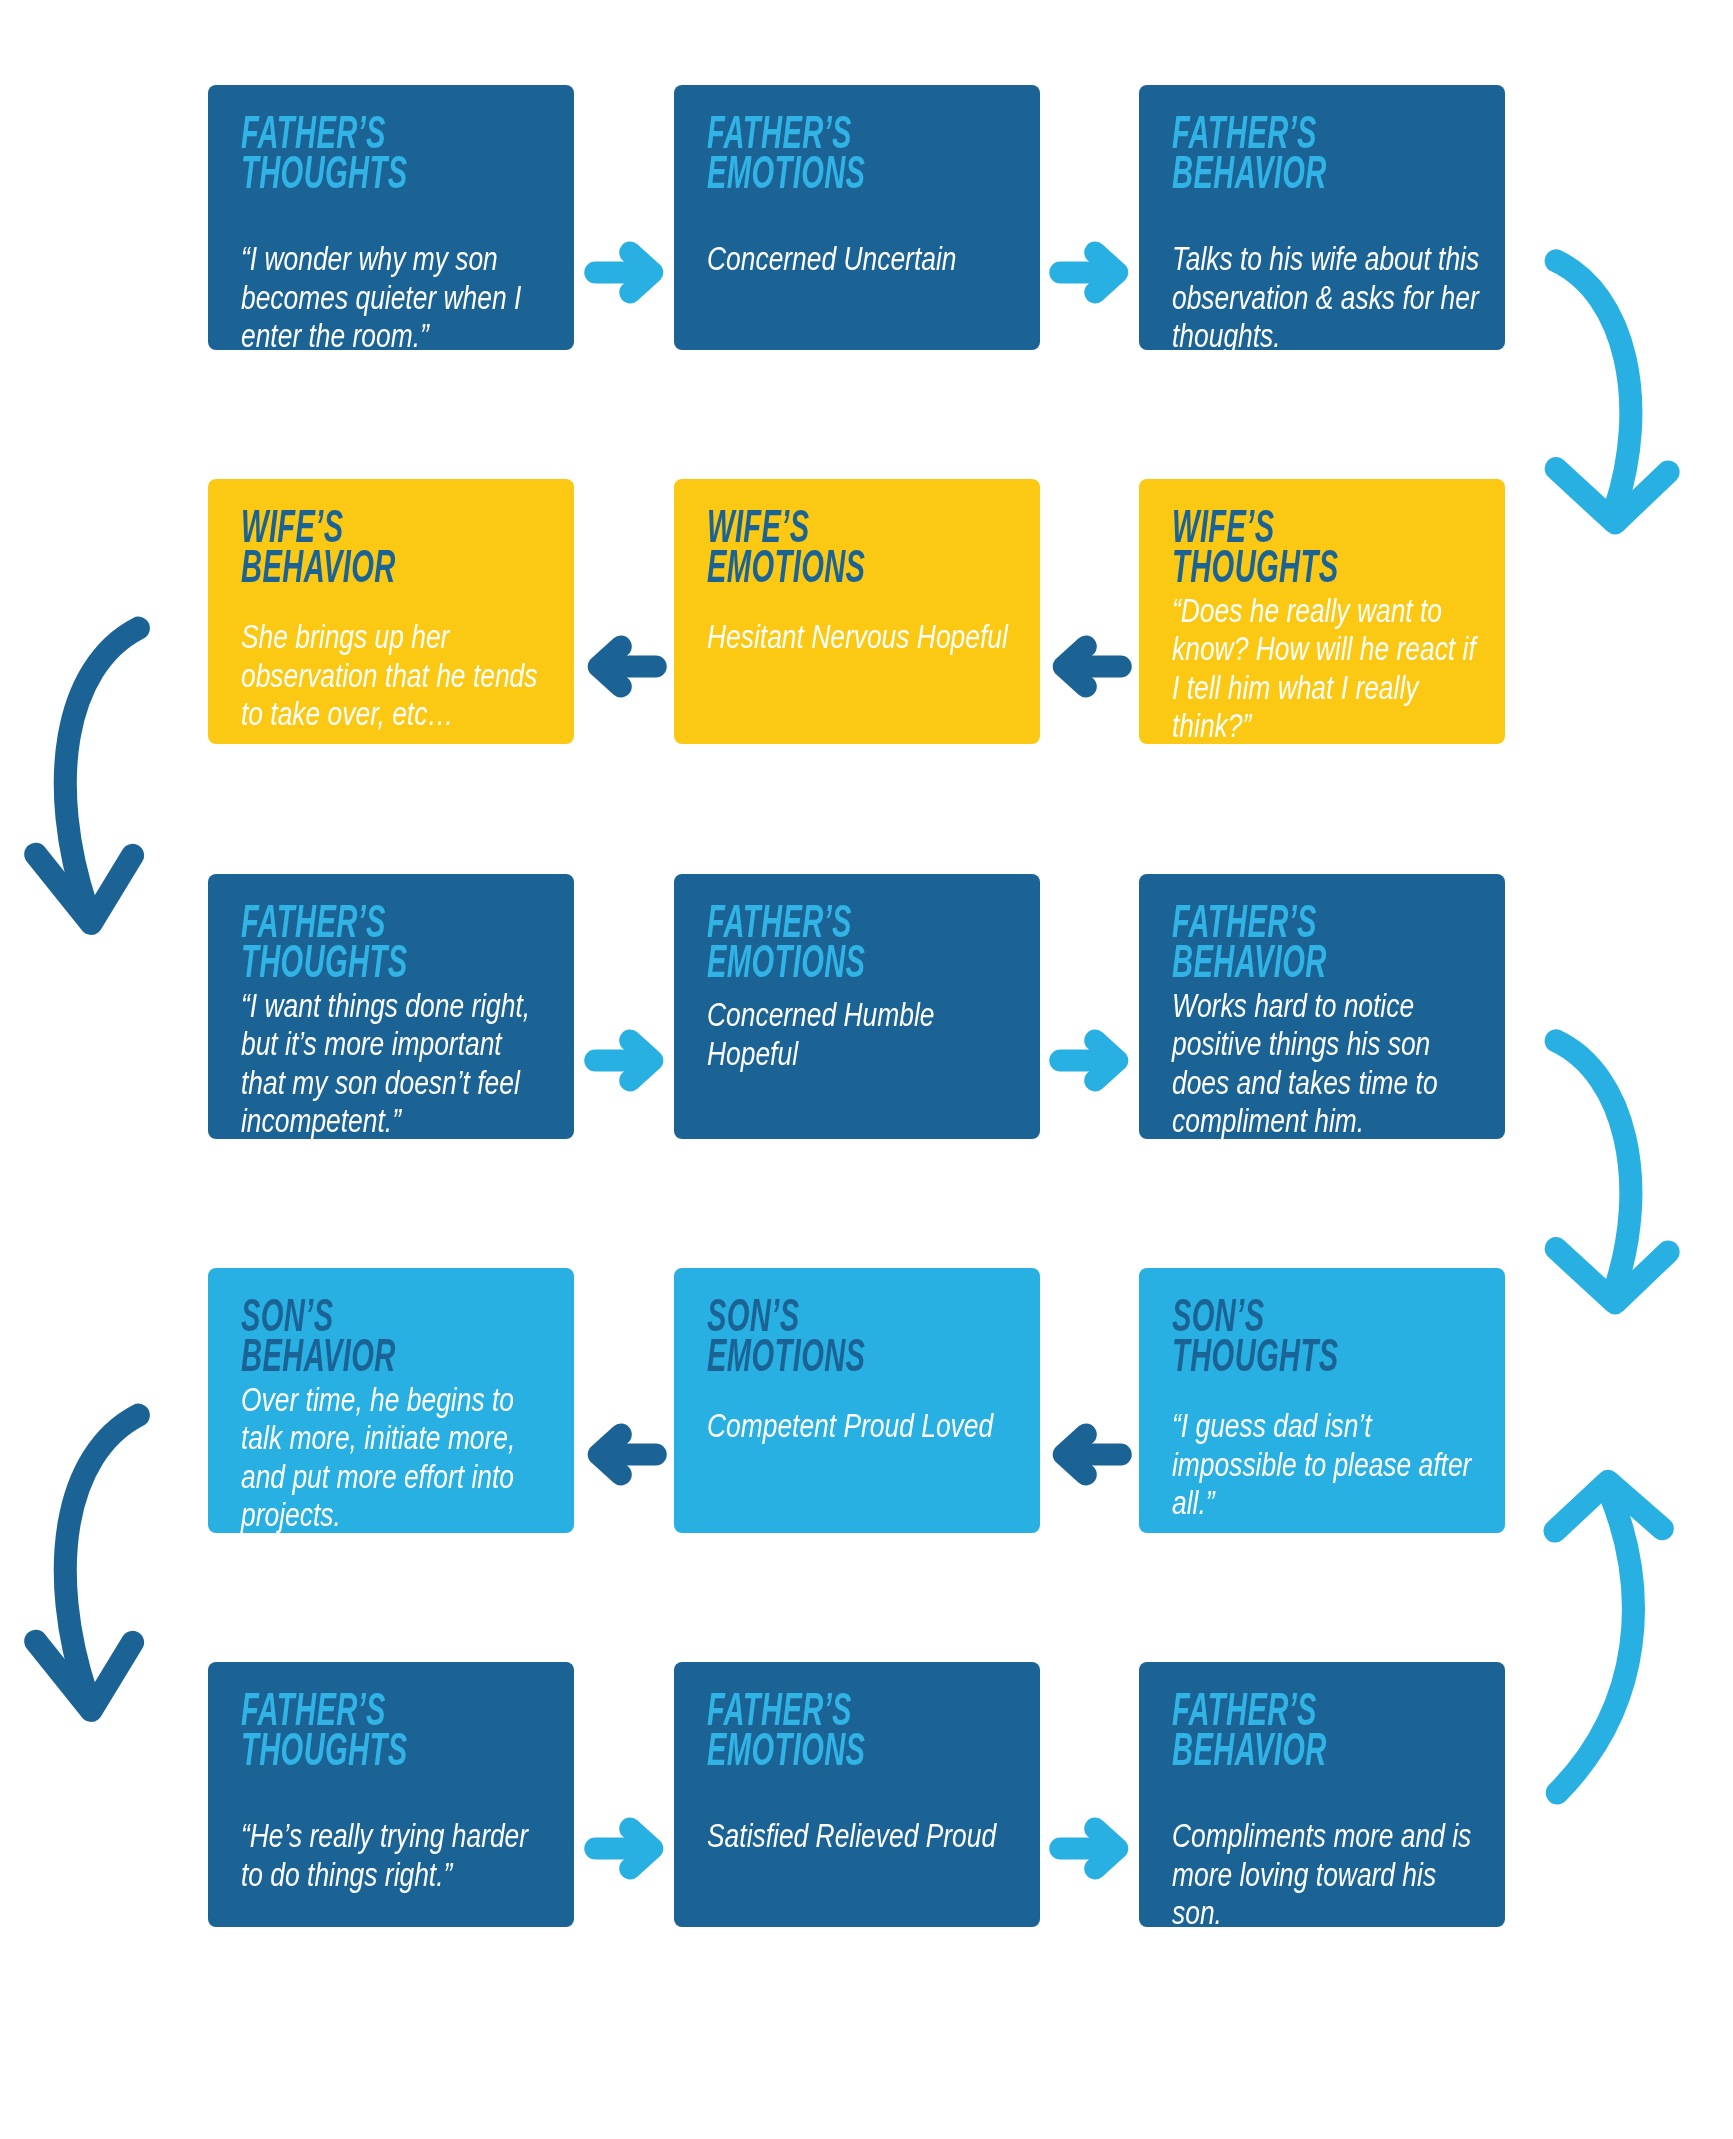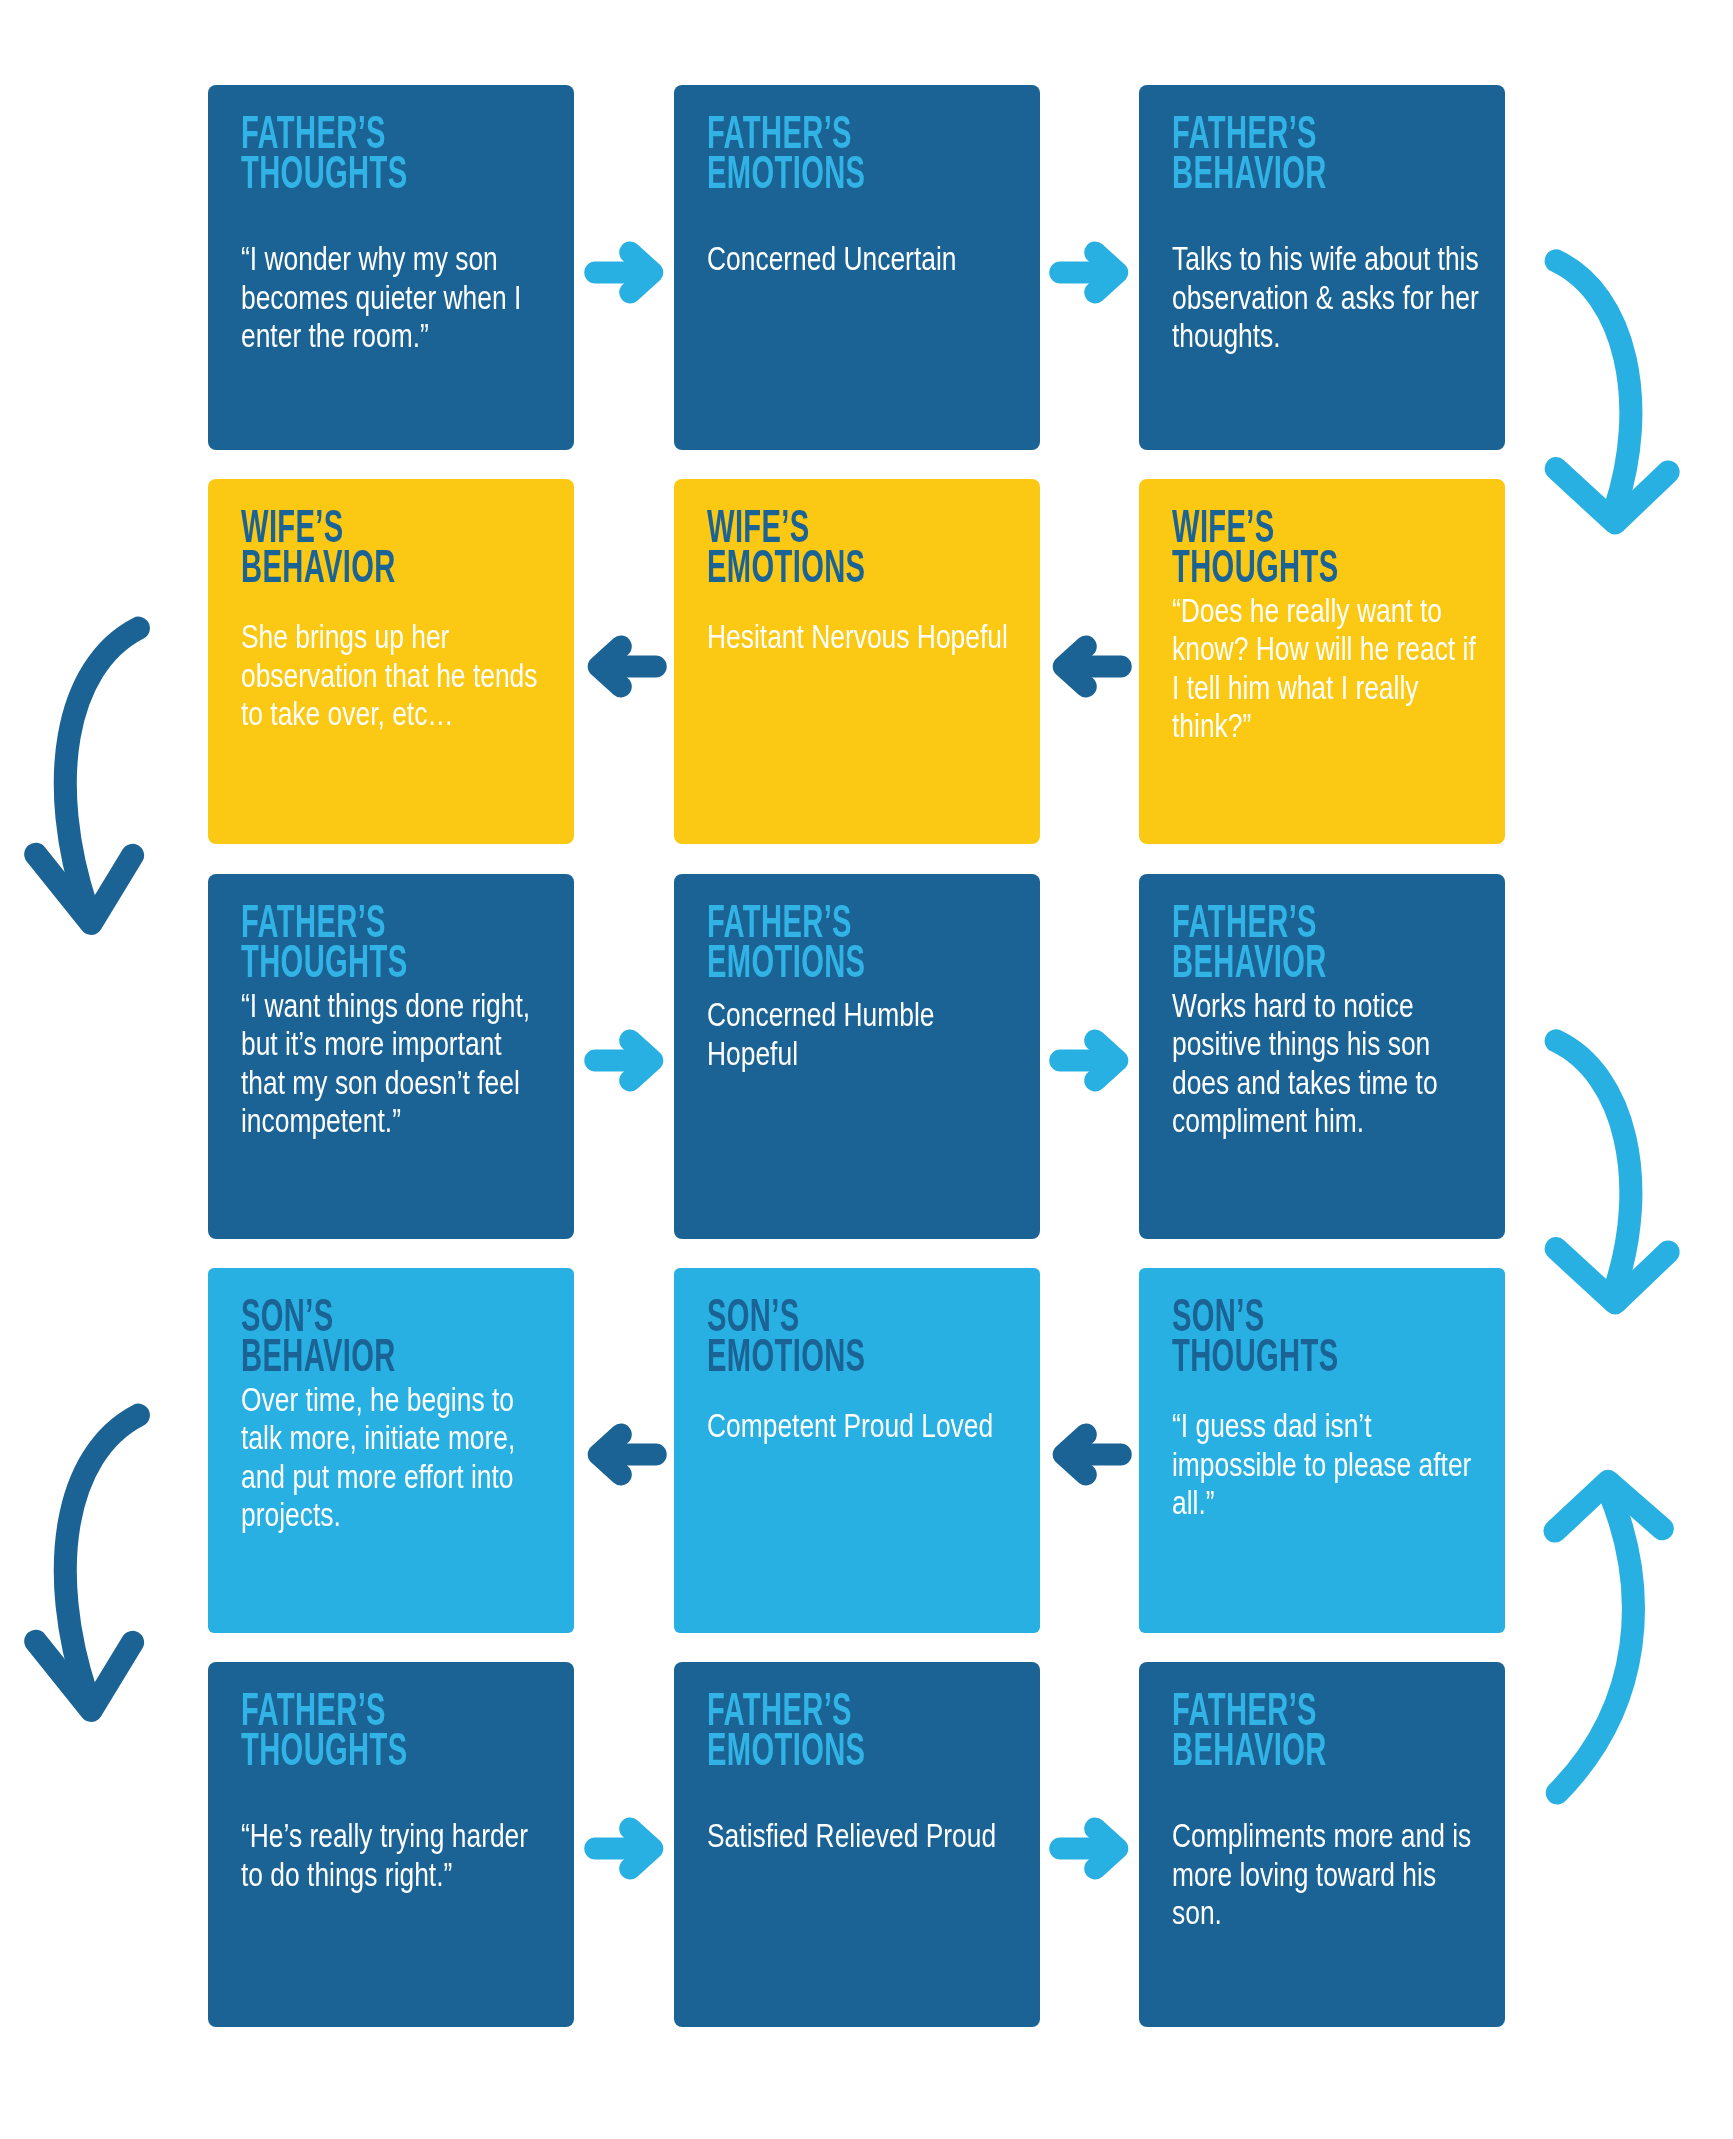--- a/index.html
+++ b/index.html
@@ -15,29 +15,30 @@
     width: 1733px;
     height: 2140px;
     background: #ffffff;
     overflow: hidden;
   }
 
   
   .card {
     position: absolute;
     width: 366px;
-    height: 365px;
+    height: 265px;
     border-radius: 8px;
     box-sizing: border-box;
     padding: 26.5px 25.4px 17.3px 33px;
     overflow: hidden;
+    font-style: italic;
   }
   .card.navy   { background: #1B6395; }
   .card.yellow { background: #FBC913; }
-  .card.sky    { background: #29B0E2; border-radius: 6px; }
+  .card.sky    { background: #29B0E2; }
 
   .card-title {
     font-family: "Liberation Sans Narrow", "Liberation Sans", sans-serif;
     font-weight: bold;
     font-size: 47px;
     line-height: 0.86;
     letter-spacing: 0.6px;
     text-transform: uppercase;
     transform: scaleX(0.62);
     transform-origin: left top;

